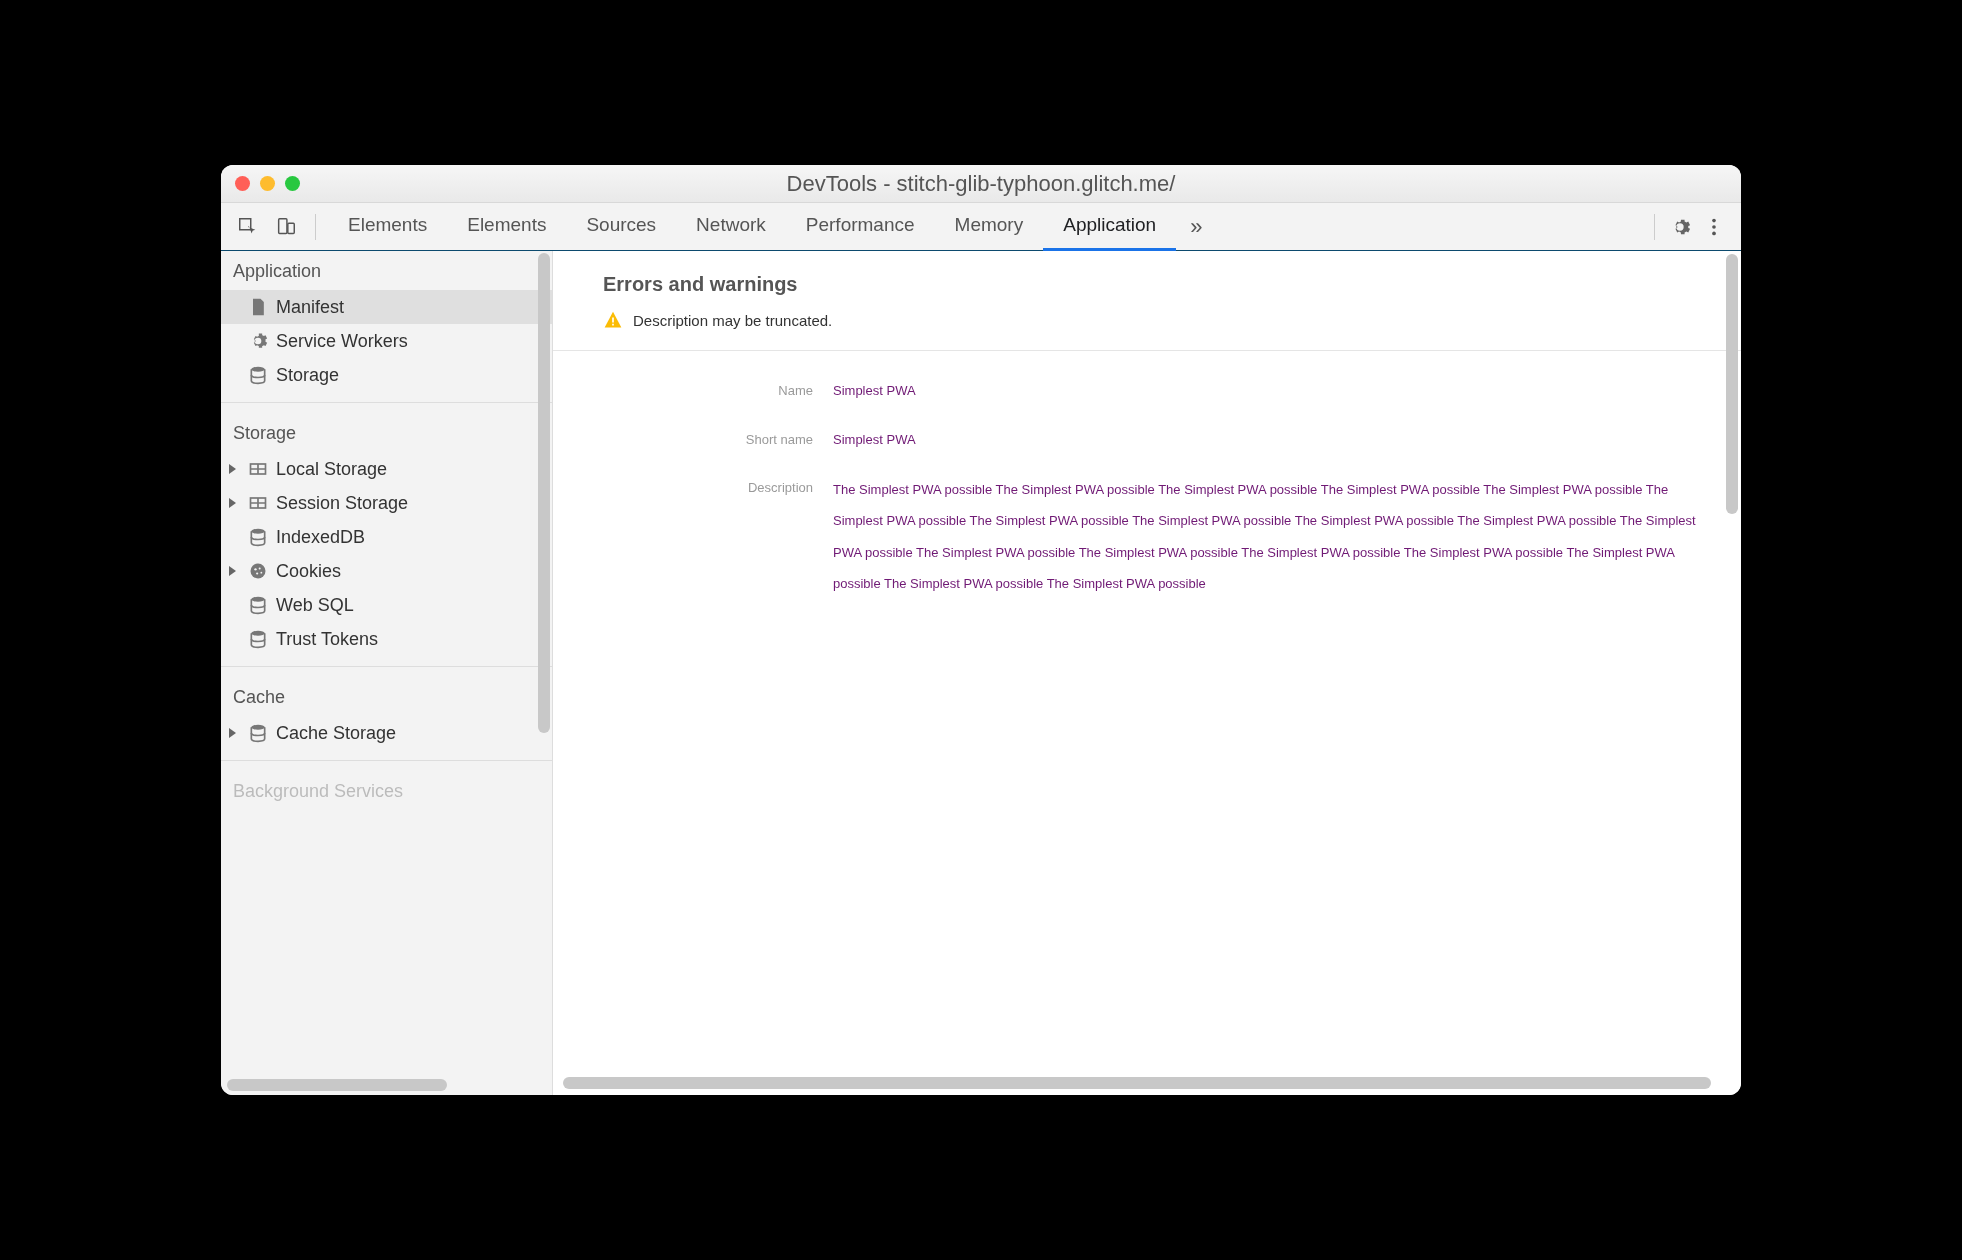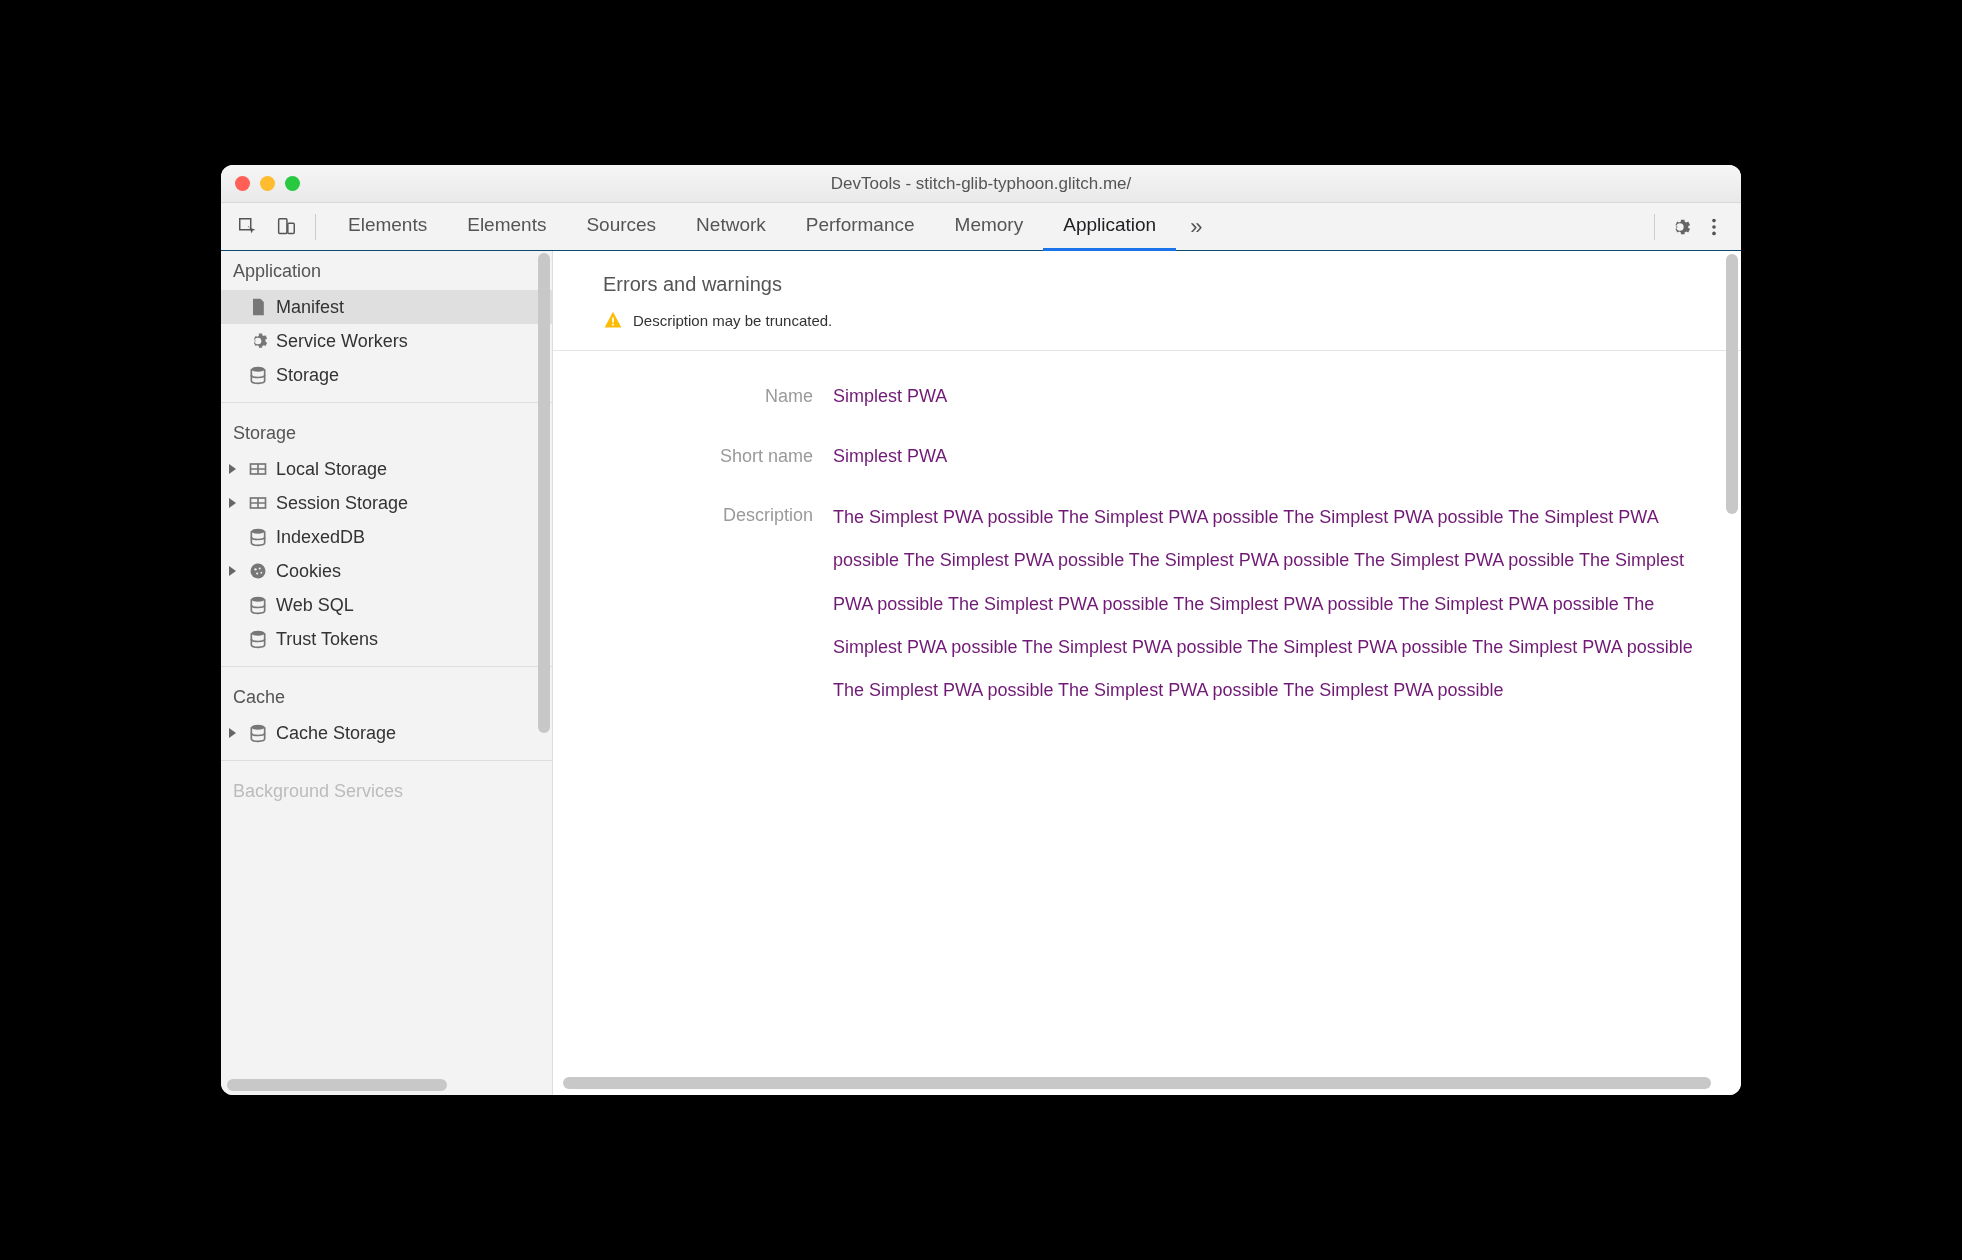--- a/index.html
+++ b/index.html
@@ -30,21 +30,21 @@
     display: flex;
     align-items: center;
     padding: 0 14px;
     position: relative;
   }
   .traffic-lights { display: flex; gap: 10px; }
   .dot { width: 15px; height: 15px; border-radius: 50%; }
   .dot.red { background:#ff5f57; } .dot.yellow { background:#febc2e; } .dot.green { background:#28c840; }
   .titlebar-title {
     position: absolute; left:0; right:0; text-align:center;
-    font-size: 17px; color:#555; pointer-events:none;
+    font-size: 22px; color:#555; pointer-events:none;
   }
   .toolbar {
     height: 48px;
     background: #f3f3f3;
     border-bottom: 1px solid #0c4a6e;
     display: flex;
     align-items: center;
     padding: 0 10px;
     gap: 4px;
     font-size: 19px;
@@ -90,31 +90,31 @@
   .side-divider { height:1px; background:#ddd; margin:10px 0; }
   .sidebar-hscroll {
     position:absolute; bottom:4px; left:6px; width:220px; height:12px;
     background:#c8c8c8; border-radius:6px;
   }
   .main {
     flex:1; overflow:hidden; position:relative; background:#fff;
   }
   .main-inner { padding: 18px 0 0 0; }
   .section-heading {
-    font-size:20px; font-weight:400; color:#555; padding: 4px 50px 14px 50px;
+    font-size:20px; font-weight:700; color:#555; padding: 4px 50px 14px 50px;
   }
   .warning-row {
     display:flex; align-items:center; gap:10px; padding: 0 50px 16px 50px;
     font-size:15px; color:#333;
   }
   .warn-icon { width:20px; height:20px; }
   .warn-icon path.bg { fill:#fbbc04; } .warn-icon path.fg { fill:#fff; }
   .hr { height:1px; background:#e5e5e5; margin: 4px 0 16px 0; }
   .kv-table { width:100%; padding-right: 24px; }
-  .kv-row { display:flex; padding: 10px 0 10px 0; font-size:18px; line-height:2.2; }
+  .kv-row { display:flex; padding: 10px 0 10px 0; font-size:13px; line-height:2.2; }
   .kv-label { width: 280px; text-align:right; color:#9a9a9a; padding-right: 20px; }
   .kv-value { flex:1; color:#701a75; overflow:hidden; }
   .main-scroll-track {
     position:absolute; right:3px; top:3px; width:12px; height:260px;
     background:#c8c8c8; border-radius:6px;
   }
   .main-hscroll {
     position:absolute; bottom:6px; left:10px; right:30px; height:12px;
     background:#c8c8c8; border-radius:6px;
   }

